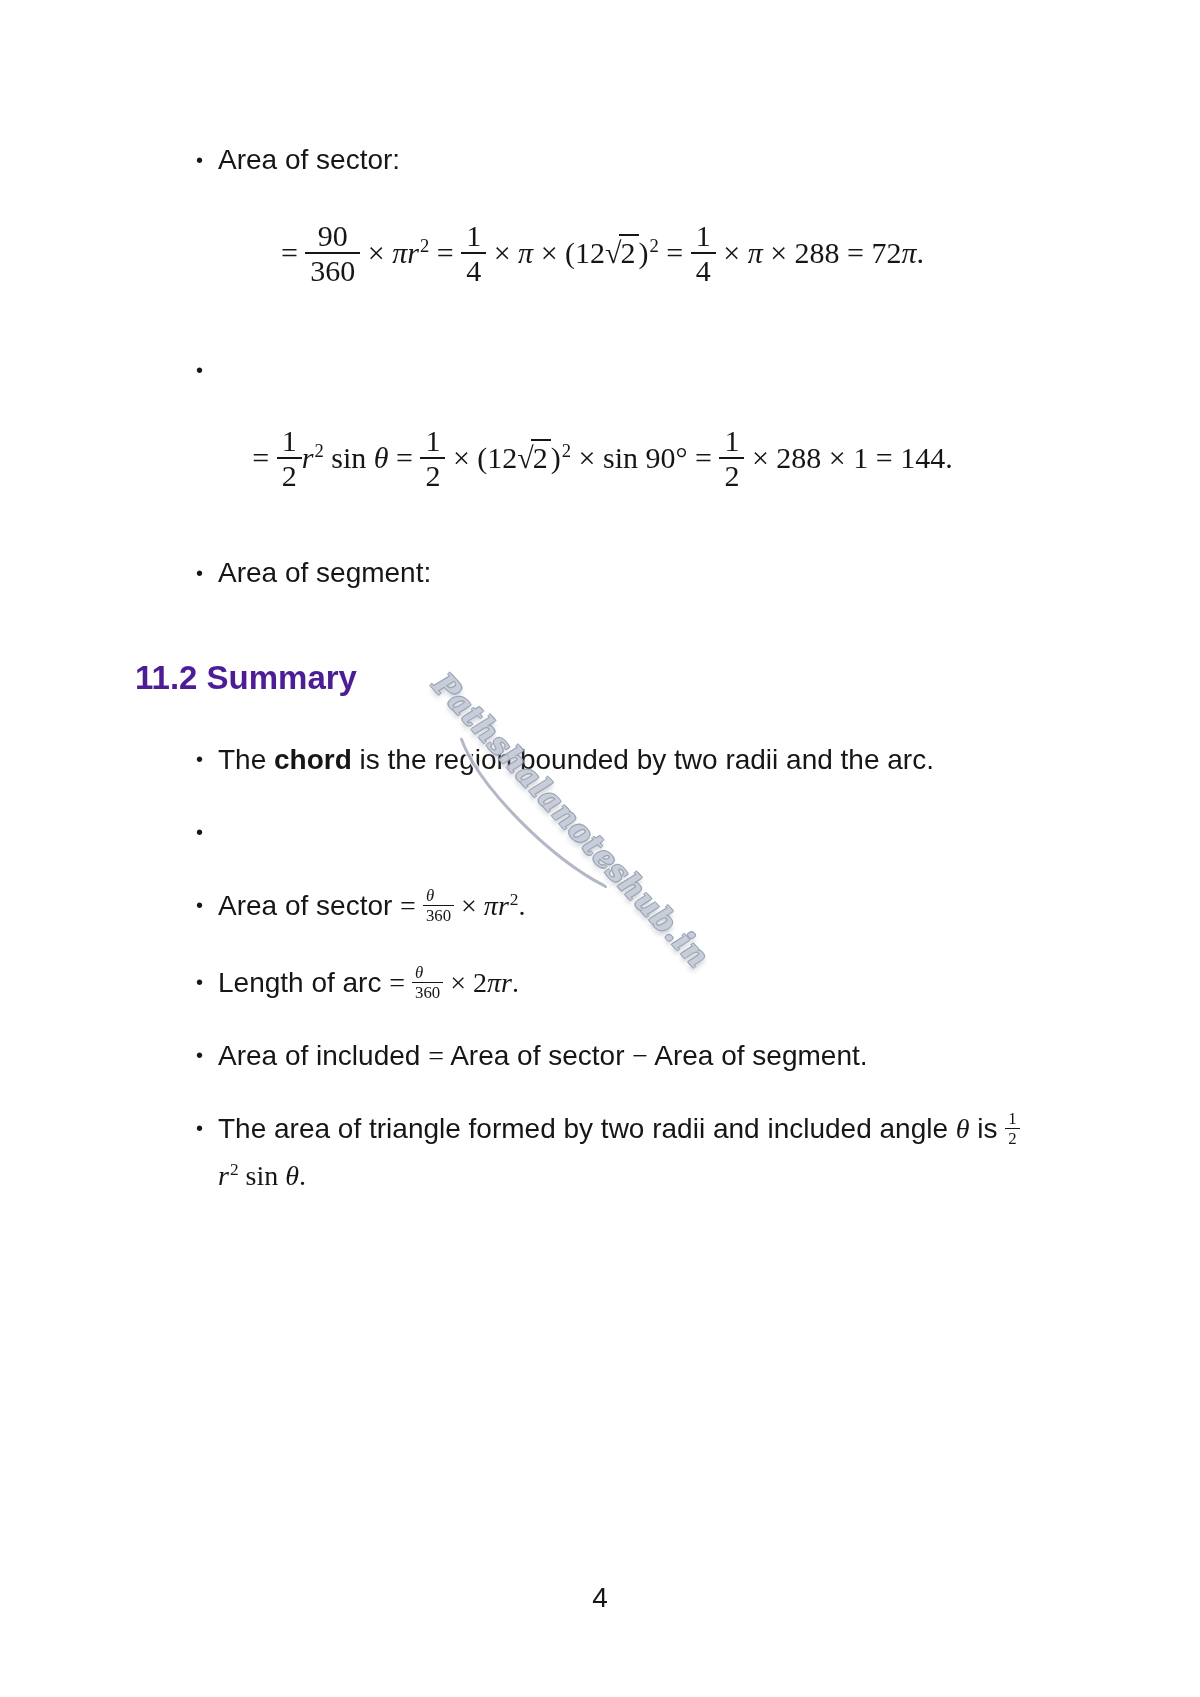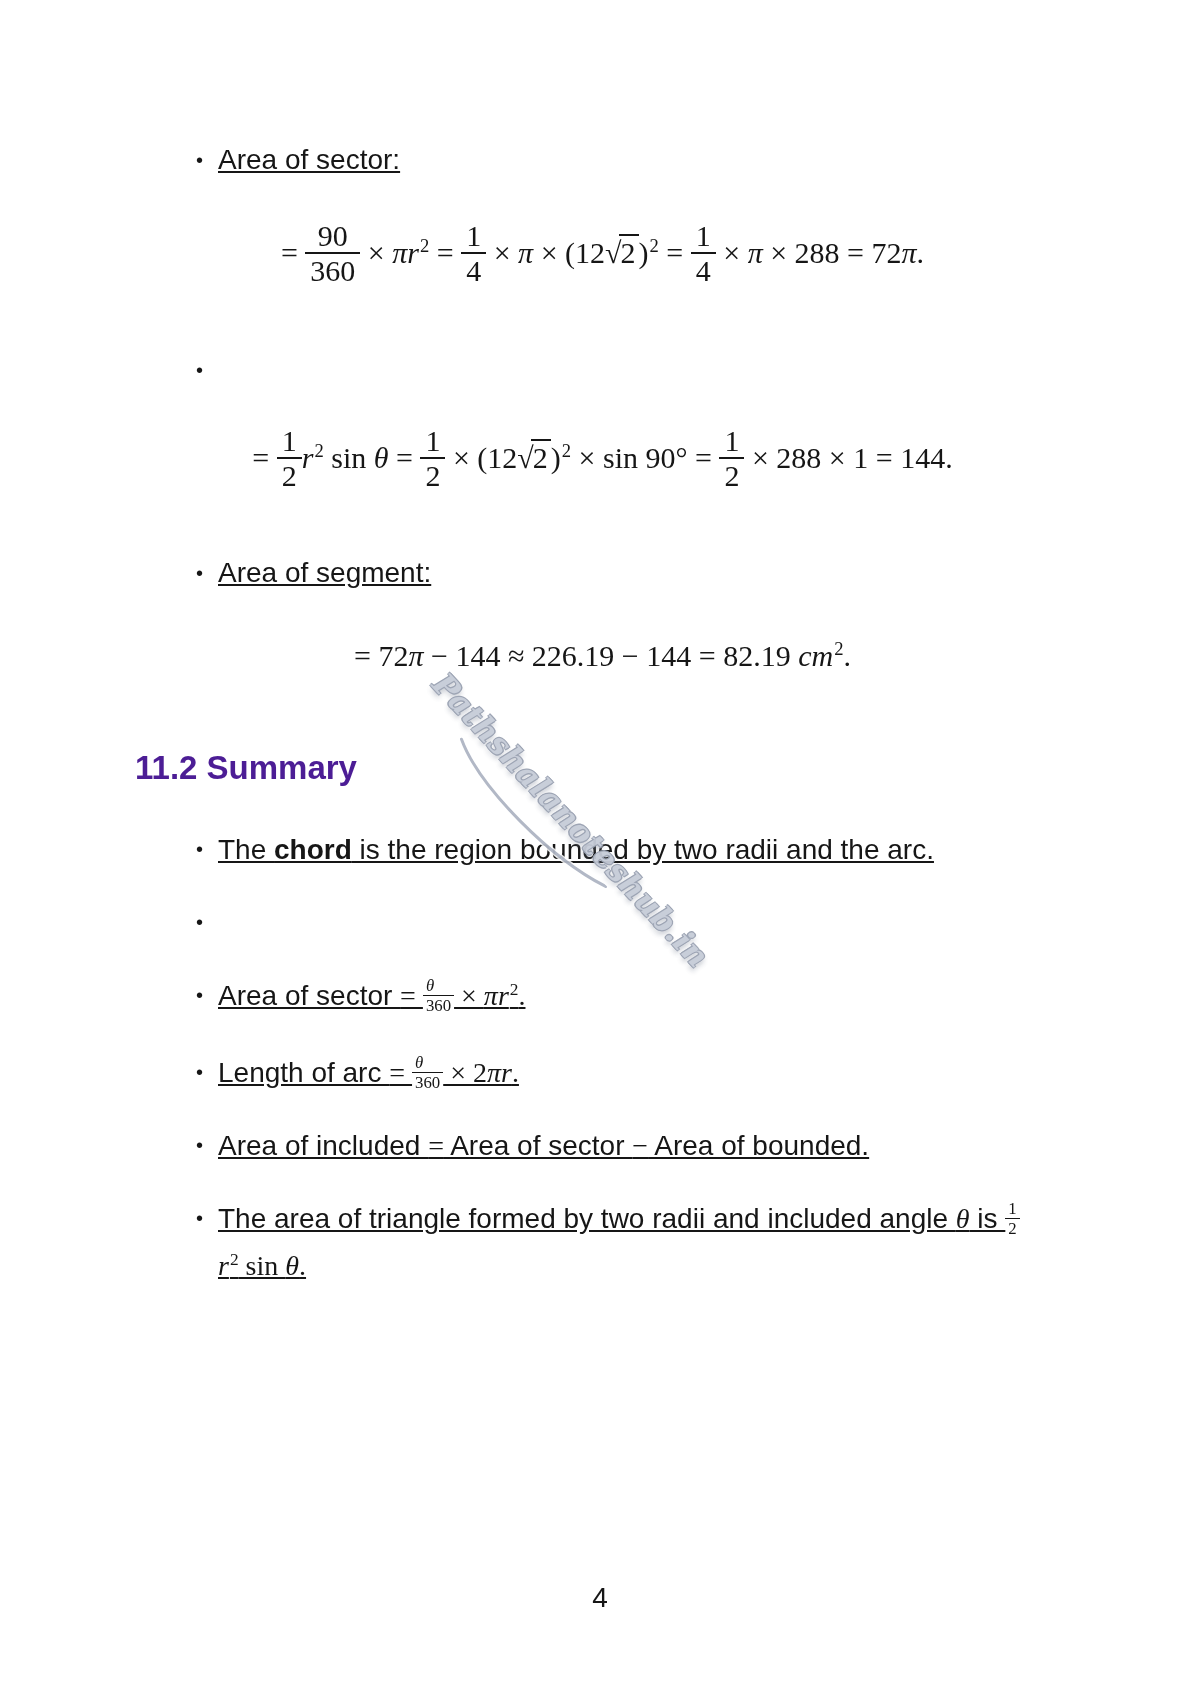--- a/index.html
+++ b/index.html
@@ -7,21 +7,21 @@
     position:relative; width:1200px; height:1697px; margin:0 auto;
     background:#ffffff; overflow:hidden; color:#161616;
     font-family:"Liberation Sans", sans-serif;
   }
   .content { padding:141px 130px 0 135px; }
 
   
   .brow { display:flex; align-items:flex-start; padding-left:61px;
           font-size:28px; line-height:38px; }
   .dot  { flex:none; width:22px; font-size:20px; line-height:38px; }
-  .btext { max-width:855px;text-decoration:underline; }
+  .btext { max-width:855px; }
   .srow { line-height:47px; margin-bottom:26px; }
   .srow .dot { line-height:47px; }
 
   
   .txt { white-space:pre; }
   .b   { font-weight:700; }
   .mrm { font-family:"Liberation Serif", serif; white-space:pre; }
   .it  { font-style:italic; }
   .msup { font-family:"Liberation Serif", serif; font-size:0.62em;
           position:relative; top:-0.6em; margin-left:1px; white-space:pre; }
@@ -87,42 +87,41 @@
 
     <div class="brow w2">
       <span class="dot">•</span>
     </div>
     <div class="dmath f2"><span class="mrm">= </span><span class="frac"><span class="num mrm">1</span><span class="den mrm">2</span></span><span class="mrm it">r</span><span class="msup">2</span><span class="mrm"> sin </span><span class="mrm it">θ</span><span class="mrm"> = </span><span class="frac"><span class="num mrm">1</span><span class="den mrm">2</span></span><span class="mrm"> × (12</span><span class="sqrt mrm"><span class="radix">√</span><span class="rad">2</span></span><span class="mrm">)</span><span class="msup">2</span><span class="mrm"> × sin 90° = </span><span class="frac"><span class="num mrm">1</span><span class="den mrm">2</span></span><span class="mrm"> × 288 × 1 = 144.</span></div>
 
     <div class="brow w3">
       <span class="dot">•</span>
       <span class="btext"><span class="txt">Area of segment:</span></span>
     </div>
-    <div class="dmath f3 small-line"><span class="mrm">= 72</span><span class="mrm it">π</span><span class="mrm"> − 144 ≈ 226.19 − 144 = 82.19 </span><span class="mrm it">cm</span><span class="msup">2</span><span class="mrm">.</span></div>
 
     <h2 class="heading">11.2 Summary</h2>
 
     <div class="brow srow sfirst">
       <span class="dot">•</span>
       <span class="btext"><span class="txt">The </span><span class="txt b">chord</span><span class="txt"> is the region bounded by two radii and the arc.</span></span>
     </div>
     <div class="brow srow">
       <span class="dot">•</span>
     </div>
     <div class="brow srow">
       <span class="dot">•</span>
       <span class="btext"><span class="txt">Area of sector </span><span class="mrm">= </span><span class="frac small"><span class="num mrm it">θ</span><span class="den mrm">360</span></span><span class="mrm"> × </span><span class="mrm it">πr</span><span class="msup">2</span><span class="mrm">.</span></span>
     </div>
     <div class="brow srow">
       <span class="dot">•</span>
       <span class="btext"><span class="txt">Length of arc </span><span class="mrm">= </span><span class="frac small"><span class="num mrm it">θ</span><span class="den mrm">360</span></span><span class="mrm"> × 2</span><span class="mrm it">πr</span><span class="mrm">.</span></span>
     </div>
     <div class="brow srow">
       <span class="dot">•</span>
-      <span class="btext"><span class="txt">Area of included </span><span class="mrm">=</span><span class="txt"> Area of sector </span><span class="mrm">−</span><span class="txt"> Area of bounded.</span></span>
+      <span class="btext"><span class="txt">Area of included </span><span class="mrm">=</span><span class="txt"> Area of sector </span><span class="mrm">−</span><span class="txt"> Area of segment.</span></span>
     </div>
     <div class="brow srow">
       <span class="dot">•</span>
       <span class="btext"><span class="txt">The area of triangle formed by two radii and included angle </span><span class="mrm it">θ</span><span class="txt"> is </span><span class="frac small"><span class="num mrm">1</span><span class="den mrm">2</span></span><span class="mrm it">r</span><span class="msup">2</span><span class="mrm"> sin </span><span class="mrm it">θ</span><span class="mrm">.</span></span>
     </div>
   </div>
 
   <div class="watermark">
     <span>Pathshalanoteshub.in</span>
     <svg class="wm-swash" width="210" height="26" viewBox="0 0 210 26">

